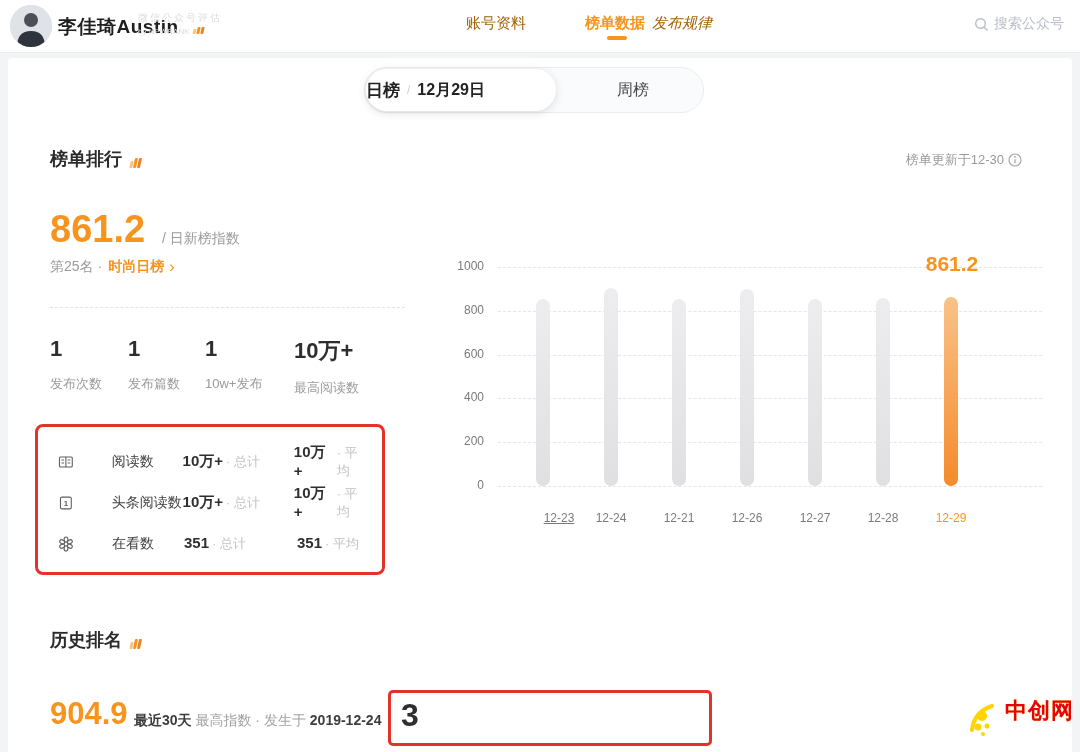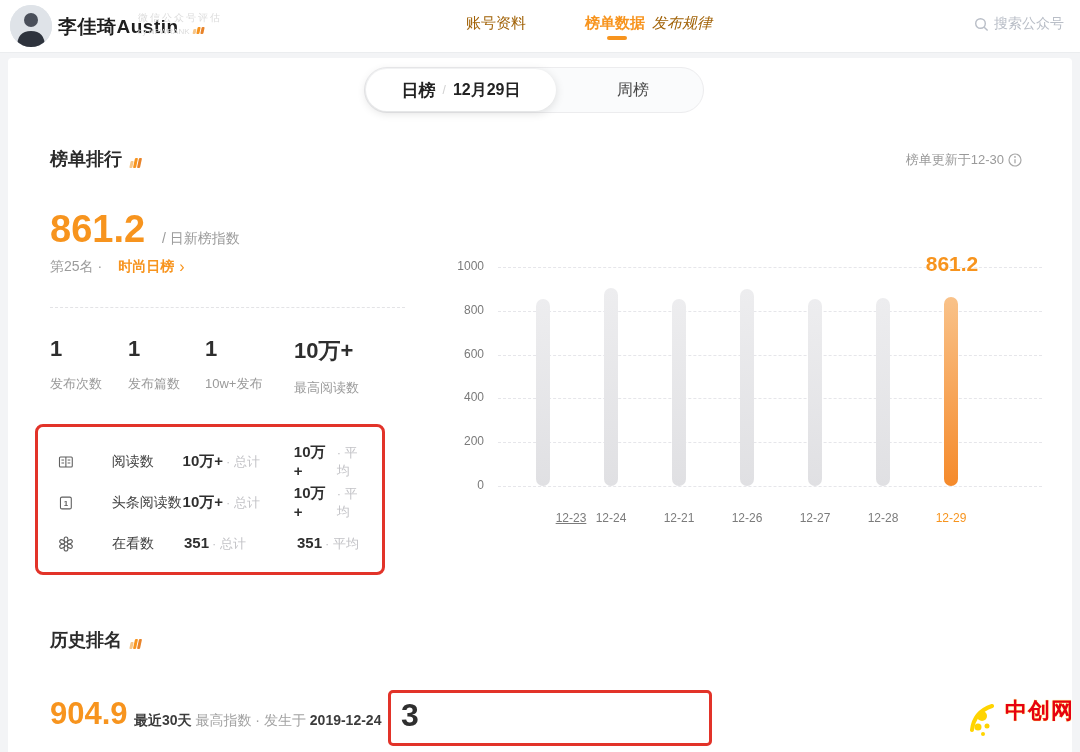--- a/index.html
+++ b/index.html
@@ -23,40 +23,40 @@
   .nav-item.n2 { left:585px; color:#f7941e; font-weight:700; }
   .nav-item.n3 { left:652px;font-style:italic; }
   .nav-underline { position:absolute; left:607px; top:36px; width:20px; height:4px; border-radius:2px; background:#f7941e; }
   .tb-search { position:absolute; right:16px; top:15px; display:flex; align-items:center; gap:5px; color:#b9bec7; font-size:14px; cursor:pointer; }
 
   
   .card { position:absolute; left:8px; right:8px; top:58px; bottom:0; background:#fff; border-radius:4px 4px 0 0; }
 
   
   .tabs { position:absolute; left:364px; top:67px; width:340px; height:46px; border:1px solid #ececee; border-radius:23px; background:#fafbfc; z-index:6; }
-  .tab-active { position:absolute; left:1px; top:1px; width:190px; height:42px; background:#fff; border-radius:21px; box-shadow:0 2px 10px rgba(0,0,0,.13); display:flex; align-items:center; justify-content:center; gap:7px; cursor:pointer; }
+  .tab-active { position:absolute; left:1px; top:1px; width:190px; height:42px; background:#fff; border-radius:21px; box-shadow:0 2px 10px rgba(0,0,0,.13); display:flex; align-items:center; justify-content:flex-start; gap:7px; cursor:pointer; }
   .tab-active .t-bold { font-size:17px; font-weight:700; color:#232323; }
   .tab-active .t-sep { font-size:12px; color:#cfcfcf; }
   .tab-active .t-date { font-size:16px; color:#232323; font-weight:600; }
   .tab-weekly { position:absolute; left:556px; top:80px; width:146px; margin-left:-192px; text-align:center; font-size:16px; color:#4a4a4a; cursor:pointer; z-index:7; }
 
   
   .sec-title { position:absolute; font-size:18px; font-weight:700; color:#2b2b2b; z-index:4; display:flex; align-items:flex-end; gap:8px; }
   .title-bars { display:inline-flex; align-items:flex-end; padding-bottom:3px; }
   .title-bars i:nth-child(1){height:7px;background:#f6c588;}
   .title-bars i:nth-child(2){height:10px;background:#f7941e;}
   .title-bars i:nth-child(3){height:10px;background:#e8832a;}
   .updated { position:absolute; right:58px; top:151px; display:flex; align-items:center; gap:4px; font-size:13px; color:#9a9a9a; z-index:4; }
 
   
   .big-index { position:absolute; left:50px; top:208px; font-size:38px; font-weight:700; color:#f7941e; z-index:4; }
   .big-index-label { position:absolute; left:162px; top:230px; font-size:14px; color:#9b9b9b; z-index:4; }
   .rank-row { position:absolute; left:50px; top:258px; font-size:14px; display:flex; align-items:center; z-index:4; }
   .rank-row .pre { color:#9b9b9b; }
-  .rank-row .lnk { color:#f7941e; font-weight:700; margin-left:16px; cursor:pointer; }
+  .rank-row .lnk { color:#f7941e; font-weight:700; margin-left:6px; cursor:pointer; }
   .rank-row .arr { color:#f7941e; margin-left:5px; font-size:16px; line-height:14px; cursor:pointer; }
   .dash-div { position:absolute; left:50px; top:307px; width:355px; border-top:1px dashed #e3e3e6; z-index:4; }
   .stats { position:absolute; left:50px; top:336px; width:345px; display:flex; z-index:4; }
   .stat { }
   .stat.s1{width:78px;} .stat.s2{width:77px;} .stat.s3{width:89px;} .stat.s4{flex:1;}
   .stat .num { font-size:22px; font-weight:700; color:#2e2e2e; }
   .stat .lab { font-size:13px; color:#9a9a9a; margin-top:13px; }
 
   
   .detail-rows { position:absolute; left:58px; top:441px; width:312px; z-index:4; }
@@ -258,21 +258,21 @@
   <div class="gridline g4"></div>
   <div class="gridline g5"></div>
   <div class="ylab y0">1000</div>
   <div class="ylab y1">800</div>
   <div class="ylab y2">600</div>
   <div class="ylab y3">400</div>
   <div class="ylab y4">200</div>
   <div class="ylab y5">0</div>
   <div id="bars-layer">
       <div class="bar" style="left: 536px; top: 299px; height: 187px;"></div>
-      <div class="xlab" style="left: 541px; text-decoration: underline;">12-23</div>
+      <div class="xlab" style="left: 529px; text-decoration: underline;">12-23</div>
       <div class="bar" style="left: 604px; top: 288px; height: 198px;"></div>
       <div class="xlab" style="left: 581px;">12-24</div>
       <div class="bar" style="left: 672px; top: 299px; height: 187px;"></div>
       <div class="xlab" style="left: 649px;">12-21</div>
       <div class="bar" style="left: 740px; top: 289px; height: 197px;"></div>
       <div class="xlab" style="left: 717px;">12-26</div>
       <div class="bar" style="left: 808px; top: 299px; height: 187px;"></div>
       <div class="xlab" style="left: 785px;">12-27</div>
       <div class="bar" style="left: 876px; top: 298px; height: 188px;"></div>
       <div class="xlab" style="left: 853px;">12-28</div>

